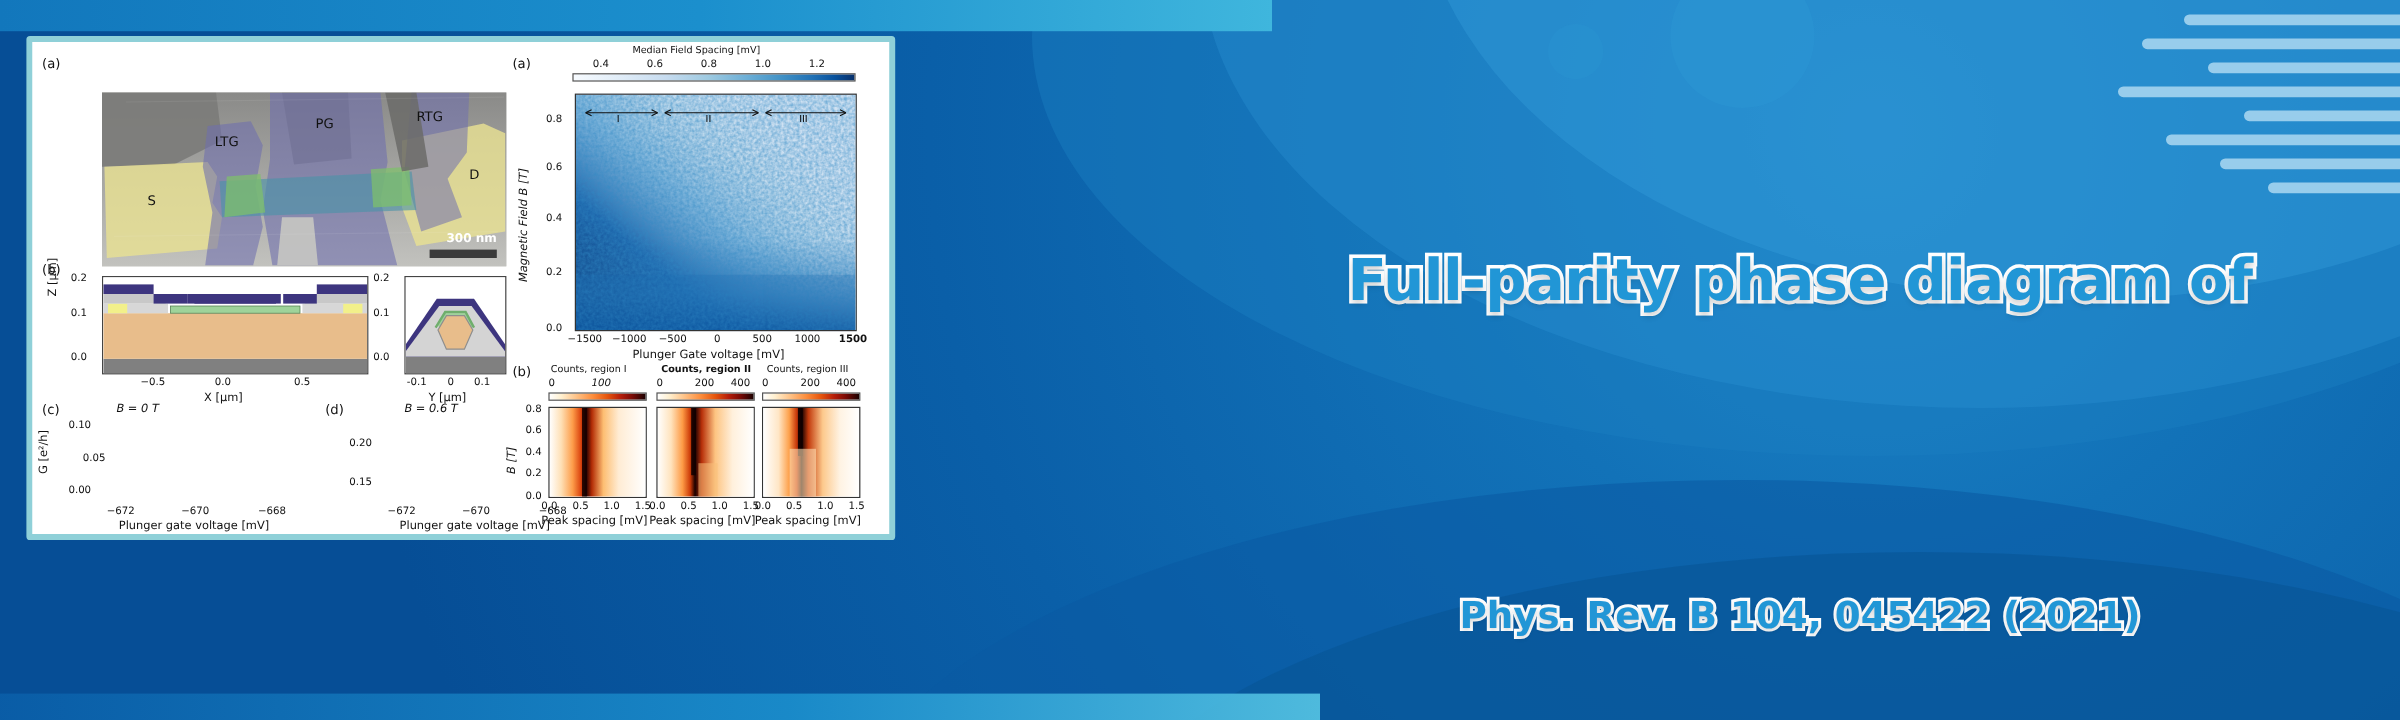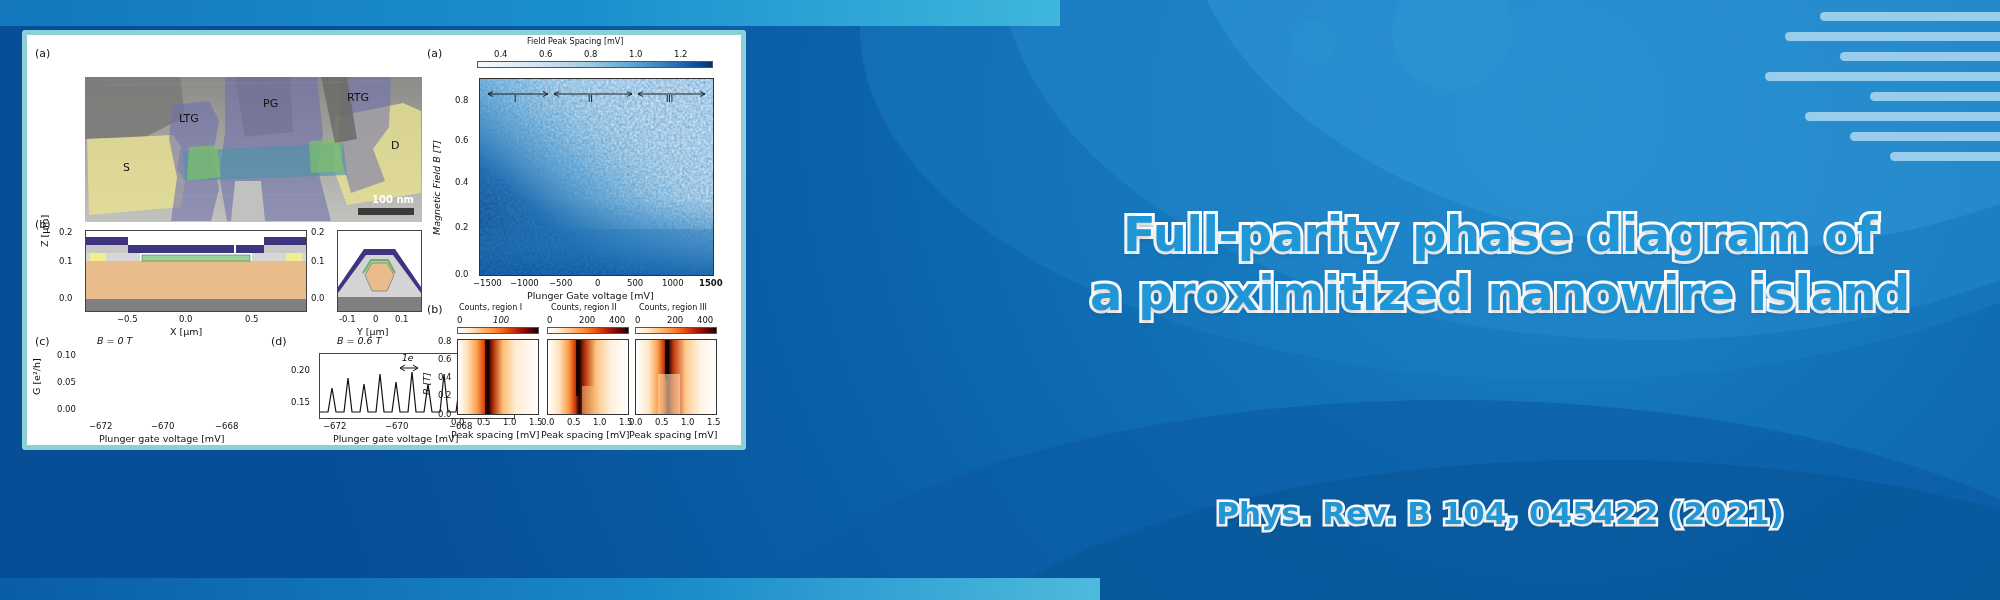--- a/index.html
+++ b/index.html
@@ -169,21 +169,21 @@
       <g stroke="#ffffff" stroke-opacity=".07" stroke-width="1">
         <line x1="20" y1="8" x2="335" y2="4"></line>
             <line x1="10" y1="120" x2="330" y2="116"></line>
       </g>
     </svg>
     <span class="sem-text" style="left:94px;top:35px;">LTG</span>
     <span class="sem-text" style="left:178px;top:20px;">PG</span>
     <span class="sem-text" style="left:262px;top:14px;">RTG</span>
     <span class="sem-text" style="left:38px;top:84px;">S</span>
     <span class="sem-text" style="left:306px;top:62px;">D</span>
-    <span class="scalelbl">100 nm</span>
+    <span class="scalelbl">300 nm</span>
     <div class="scalebar"></div>
   </div>
 
   <span class="panel-letter" style="left:8px;top:183px;">(b)</span>
 
   <div class="xs-box" style="left:58px;top:195px;width:222px;height:82px;">
     <svg width="220" height="80" viewBox="0 0 220 80">
       <rect x="0" y="0" width="220" height="80" fill="#ffffff"></rect>
       <rect x="0" y="68" width="220" height="12" fill="#808080"></rect>
       <rect x="0" y="30" width="220" height="38" fill="#e8bd8b"></rect>
@@ -227,50 +227,38 @@
   <span class="tick" style="left:284px;top:258px;">0.0</span>
   <span class="tick" style="left:312px;top:279px;text-align:right;">-0.1</span>
   <span class="tick" style="left:346px;top:279px;">0</span>
   <span class="tick" style="left:368px;top:279px;">0.1</span>
   <span class="ax-label" style="left:330px;top:291px;">Y [μm]</span>
 
   <span class="panel-letter" style="left:8px;top:300px;">(c)</span>
   <span class="ax-label" style="left:70px;top:300px;font-style:italic;">B = 0 T</span>
   <span class="ax-label" style="left:4px;top:360px;transform:rotate(-90deg);transform-origin:left top;">G [e²/h]</span>
   <span class="tick" style="left:30px;top:315px;">0.10</span>
-  <span class="tick" style="left:30px;top:342px;">0.05</span>
+  <span class="tick" style="left:42px;top:342px;">0.05</span>
   <span class="tick" style="left:30px;top:369px;">0.00</span>
   <span class="tick" style="left:62px;top:386px;">−672</span>
   <span class="tick" style="left:124px;top:386px;">−670</span>
   <span class="tick" style="left:188px;top:386px;">−668</span>
   <span class="ax-label" style="left:72px;top:398px;">Plunger gate voltage [mV]</span>
 
   <span class="panel-letter" style="left:244px;top:300px;">(d)</span>
   <span class="ax-label" style="left:310px;top:300px;font-style:italic;">B = 0.6 T</span>
-  <div class="lp-box" style="left:292px;top:318px;width:196px;height:66px;">
-    <svg width="194" height="64" viewBox="0 0 194 64">
-      <rect x="0" y="0" width="194" height="64" fill="#fff"></rect>
-      <path d="M0,58 L8,58 L12,34 L16,58 L24,58 L28,24 L32,58 L40,58 L44,30 L48,58 L56,58 L60,20 L64,58 L72,58 L76,28 L80,58 L88,58 L92,18 L96,58 L104,58 L108,30 L112,58 L120,58 L124,20 L128,58 L136,58 L140,28 L144,58 L152,58 L156,14 L160,58 L168,58 L172,26 L176,58 L184,58 L188,22 L192,58" fill="none" stroke="#111" stroke-width="1.2"></path>
-      <g stroke="#111" stroke-width="1">
-        <line x1="80" y1="14" x2="98" y2="14"></line>
-        <path d="M80,14 L85,11 M80,14 L85,17" fill="none"></path>
-        <path d="M98,14 L93,11 M98,14 L93,17" fill="none"></path>
-      </g>
-    </svg>
-    <span style="position:absolute;left:82px;top:-1px;font-size:9px;font-style:italic;">1e</span>
-  </div>
   <span class="tick" style="left:264px;top:330px;">0.20</span>
   <span class="tick" style="left:264px;top:362px;">0.15</span>
   <span class="tick" style="left:296px;top:386px;">−672</span>
   <span class="tick" style="left:358px;top:386px;">−670</span>
   <span class="tick" style="left:422px;top:386px;">−668</span>
   <span class="ax-label" style="left:306px;top:398px;">Plunger gate voltage [mV]</span>
 
   <span class="panel-letter" style="left:400px;top:12px;">(a)</span>
-  <span class="tiny" style="left:500px;top:2px;">Field Peak Spacing [mV]</span>
+  <span class="tiny" style="left:500px;top:2px;">Median Field Spacing [mV]</span>
   <span class="tick" style="left:467px;top:14px;">0.4</span>
   <span class="tick" style="left:512px;top:14px;">0.6</span>
   <span class="tick" style="left:557px;top:14px;">0.8</span>
   <span class="tick" style="left:602px;top:14px;">1.0</span>
   <span class="tick" style="left:647px;top:14px;">1.2</span>
   <div class="cbar blues" style="left:450px;top:26px;width:236px;"></div>
 
   <div class="hm-box" style="left:452px;top:43px;width:235px;height:198px;">
     <svg width="233" height="196" viewBox="0 0 233 196" preserveAspectRatio="none">
       <defs>
@@ -369,21 +357,21 @@
   <span class="tick" style="left:411px;top:337px;">0.4</span>
   <span class="tick" style="left:411px;top:355px;">0.2</span>
   <span class="tick" style="left:411px;top:374px;">0.0</span>
   <span class="ax-label" style="left:394px;top:360px;transform:rotate(-90deg);transform-origin:left top;font-style:italic;">B [T]</span>
   <span class="tick" style="left:424px;top:382px;">0.0</span>
   <span class="tick" style="left:450px;top:382px;">0.5</span>
   <span class="tick" style="left:476px;top:382px;">1.0</span>
   <span class="tick" style="left:502px;top:382px;">1.5</span>
   <span class="ax-label" style="left:424px;top:394px;">Peak spacing [mV]</span>
 
-  <span class="tiny" style="left:524px;top:268px;">Counts, region II</span>
+  <span class="tiny" style="left:524px;top:268px;font-weight:bold;">Counts, region II</span>
   <span class="tick" style="left:520px;top:280px;">0</span>
   <span class="tick" style="left:552px;top:280px;">200</span>
   <span class="tick" style="left:582px;top:280px;">400</span>
   <div class="cbar hot" style="left:520px;top:292px;width:82px;"></div>
   <div class="hm-box" style="left:520px;top:304px;width:82px;height:76px;background:#fff;">
     <svg width="80" height="74" viewBox="0 0 80 74" preserveAspectRatio="none">
       <rect width="80" height="74" fill="#fff"></rect>
       <defs>
         <linearGradient id="hg2" x1="0" y1="0" x2="1" y2="0">
           <stop offset="0%" stop-color="#ffffff"></stop>
@@ -438,15 +426,14 @@
   <span class="tick" style="left:628px;top:382px;">0.5</span>
   <span class="tick" style="left:654px;top:382px;">1.0</span>
   <span class="tick" style="left:680px;top:382px;">1.5</span>
   <span class="ax-label" style="left:602px;top:394px;">Peak spacing [mV]</span>
 
  </div>
 </div>
 
 <div id="headline">
   <div class="title-line">Full-parity phase diagram of</div>
-  <div class="title-line">a proximitized nanowire island</div>
 </div>
 <div id="citation">Phys. Rev. B 104, 045422 (2021)</div>
 
 </body></html>

